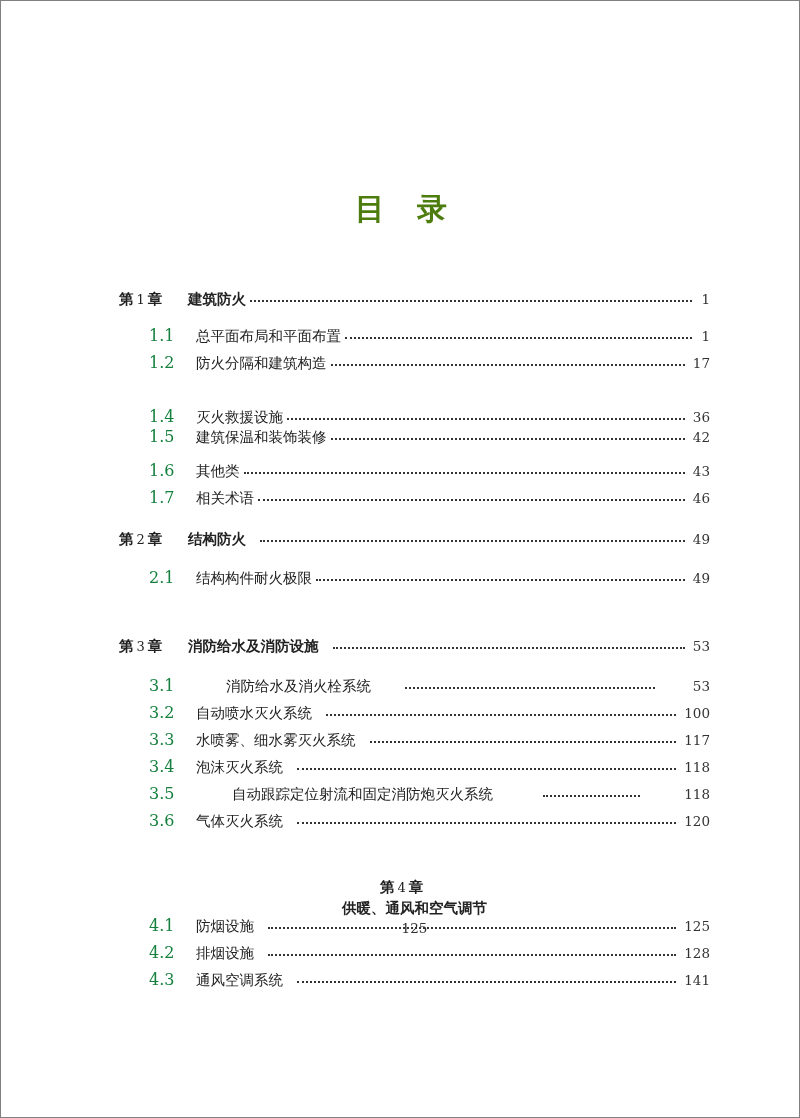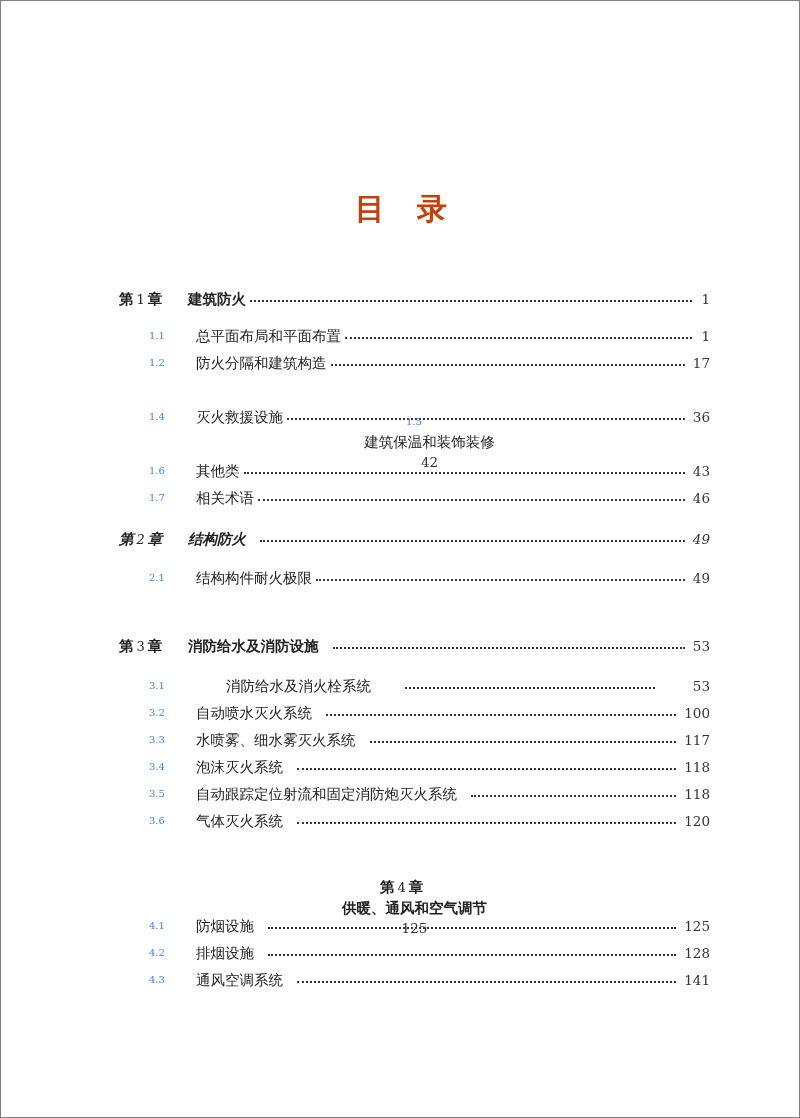--- a/index.html
+++ b/index.html
@@ -24,21 +24,21 @@
     .title {
       position: absolute;
       top: 188px;
       left: 0;
       width: 800px;
       text-align: center;
       font-family: Liberation Serif, serif;
       font-size: 30px;
       font-weight: bold;
       letter-spacing: 32px;
-      color: #c2410c;
+      color: #4d7c0f;
       text-indent: 32px;
     }
     .row {
       position: absolute;
       left: 118px;
       width: 591px;
       height: 20px;
       display: flex;
       align-items: center;
       color: #222;
@@ -64,22 +64,22 @@
     .ch-label .num {
       font-family: "DejaVu Serif", "Liberation Serif", serif;
       font-weight: normal;
       font-size: 13px;
       margin: 0 3px;
     }
     .sec-num {
       display: inline-block;
       width: 47px;
       flex: 0 0 auto;
-      font-size: 10px;
-      color: #3b82f6;
+      font-size: 16px;
+      color: #15803d;
     }
     .entry-title {
       flex: 0 0 auto;
     }
     .leader {
       flex: 1 1 auto;
       overflow: hidden;
       margin: 0 8px 0 4px;
       height: 20px;
       position: relative;
@@ -126,40 +126,40 @@
     <span class="entry-title">防火分隔和建筑构造</span>
     <span class="leader"></span>
     <span class="page-num">17</span>
   </div>
   <div class="row section" style="top:406px;">
     <span class="sec-num">1.4</span>
     <span class="entry-title">灭火救援设施</span>
     <span class="leader"></span>
     <span class="page-num">36</span>
   </div>
-  <div class="row section" style="top:411px;flex-direction:column;">
+  <div class="row section" style="top:426px;">
     <span class="sec-num">1.5</span>
     <span class="entry-title">建筑保温和装饰装修</span>
     <span class="leader"></span>
     <span class="page-num">42</span>
   </div>
   <div class="row section" style="top:460px;">
     <span class="sec-num">1.6</span>
     <span class="entry-title">其他类</span>
     <span class="leader"></span>
     <span class="page-num">43</span>
   </div>
   <div class="row section" style="top:487px;">
     <span class="sec-num">1.7</span>
     <span class="entry-title">相关术语</span>
     <span class="leader"></span>
     <span class="page-num">46</span>
   </div>
 
-  <div class="row chapter" style="top:528px;font-style:italic;">
+  <div class="row chapter" style="top:528px;">
     <span class="ch-label"><span>第</span><span class="num">2</span><span>章</span></span>
     <span class="entry-title">结构防火</span>
     <span class="leader" style="margin-left:14px;"></span>
     <span class="page-num">49</span>
   </div>
 
   <div class="row section" style="top:567px;">
     <span class="sec-num">2.1</span>
     <span class="entry-title">结构构件耐火极限</span>
     <span class="leader"></span>
@@ -190,21 +190,21 @@
     <span class="entry-title">水喷雾、细水雾灭火系统</span>
     <span class="leader" style="margin-left:14px;"></span>
     <span class="page-num">117</span>
   </div>
   <div class="row section" style="top:756px;">
     <span class="sec-num">3.4</span>
     <span class="entry-title">泡沫灭火系统</span>
     <span class="leader" style="margin-left:14px;"></span>
     <span class="page-num">118</span>
   </div>
-  <div class="row section" style="top:783px;">
+  <div class="row section" style="top:783px;gap:36px;">
     <span class="sec-num">3.5</span>
     <span class="entry-title">自动跟踪定位射流和固定消防炮灭火系统</span>
     <span class="leader" style="margin-left:14px;"></span>
     <span class="page-num">118</span>
   </div>
   <div class="row section" style="top:810px;">
     <span class="sec-num">3.6</span>
     <span class="entry-title">气体灭火系统</span>
     <span class="leader" style="margin-left:14px;"></span>
     <span class="page-num">120</span>

